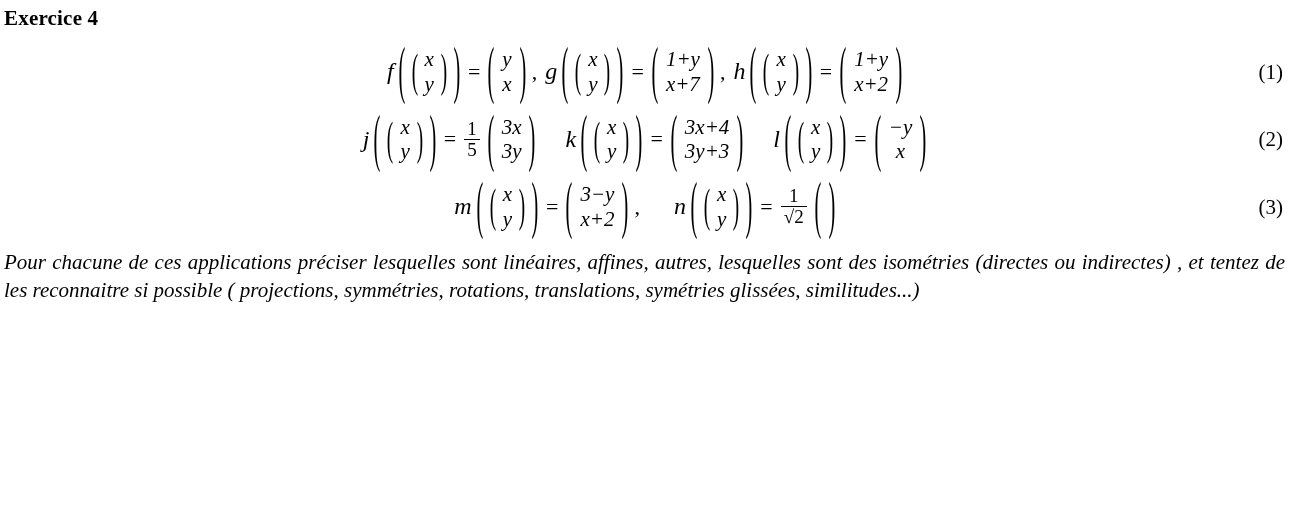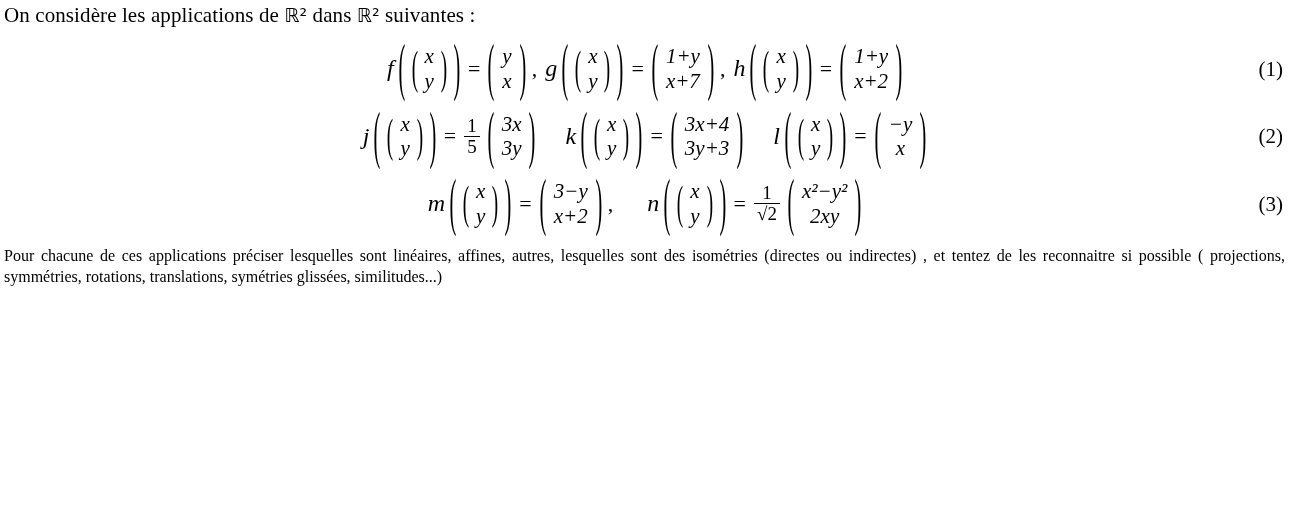--- a/index.html
+++ b/index.html
@@ -127,45 +127,40 @@
     font-style: normal;
   }
   .frac .num {
     padding: 0 3px;
   }
   .frac .den {
     border-top: 1.3px solid #000;
     padding: 0 3px;
   }
   .body-text {
-    font-size: 16px;
+    font-size: 21px;
     line-height: 1.35;
     text-align: justify;
     margin: 16px 8px 0 4px;
+    font-style: italic;
   }
   .blackboard {
     font-family: "DejaVu Sans", sans-serif;
     font-size: 19px;
   }
 </style>
 </head>
 <body>
 
 <div class="page">
 
   <div class="top-clip"></div>
 
-
-  <div class="intro">
-    <span>On considère les applications de</span>
-    <span class="blackboard">ℝ²</span>
-    <span>dans</span>
-    <span class="blackboard">ℝ²</span>
-    <span>suivantes :</span>
-  </div>
+  <div class="ex-title">Exercice 4</div>
+
 
   <div class="eq-block">
 
     <div class="eq-row">
 
       <span class="expr">
         <span class="fn">f</span>
         <span class="paren">(</span>
         <span class="paren inner">(</span>
         <span class="vec">
@@ -329,24 +324,20 @@
           <span>y</span>
         </span>
         <span class="paren inner">)</span>
         <span class="paren">)</span>
         <span class="op">=</span>
         <span class="frac">
           <span class="num">1</span>
           <span class="den">√2</span>
         </span>
         <span class="paren">(</span>
-        <span class="vec">
-          <span>x²−y²</span>
-          <span>2xy</span>
-        </span>
         <span class="paren">)</span>
       </span>
 
       <span class="eq-num">(3)</span>
     </div>
 
   </div>
 
   <div class="body-text">Pour chacune de ces applications préciser lesquelles sont linéaires, affines, autres, lesquelles sont des isométries (directes ou indirectes) , et tentez de les reconnaitre si possible ( projections, symmétries, rotations, translations, symétries glissées, similitudes...)</div>
 

